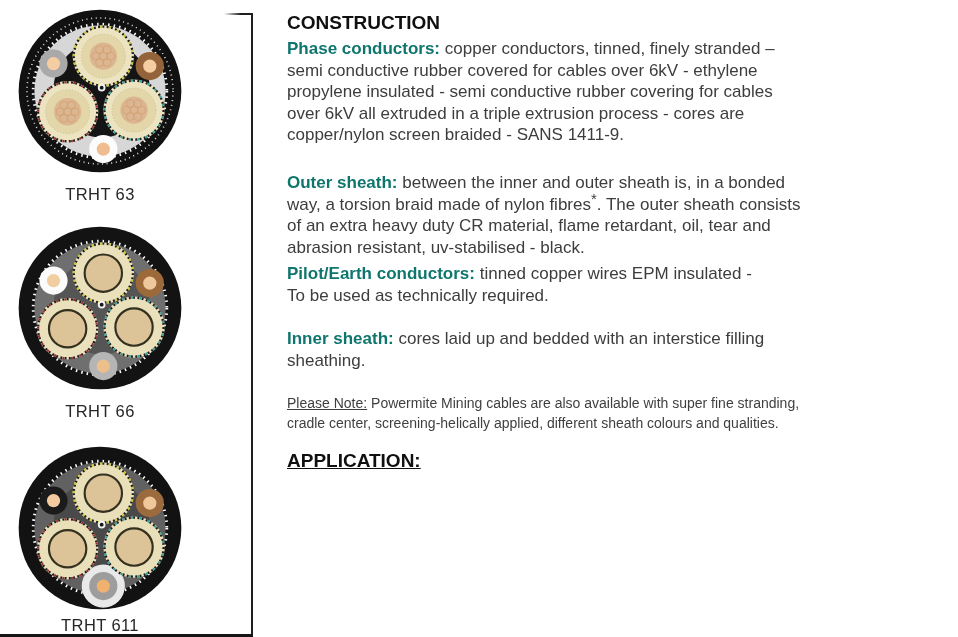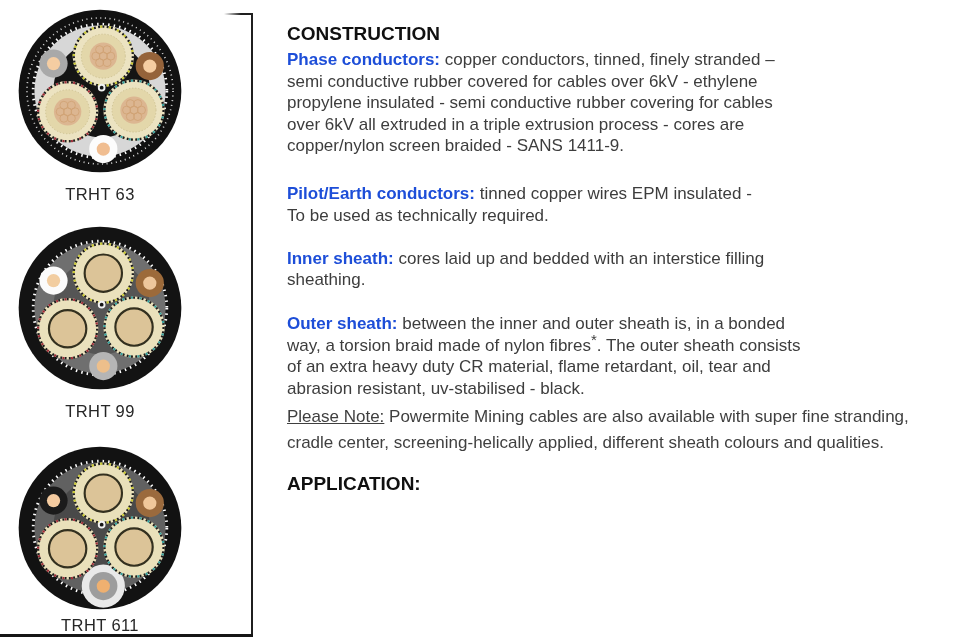--- a/index.html
+++ b/index.html
@@ -21,39 +21,39 @@
   }
   .fig-3 .cable-caption{margin-top:5px;}
   
   .divider-v{position:absolute;left:251px;top:13px;width:2px;height:624px;background:#1f1f1f;}
   .divider-tick{position:absolute;left:224px;top:13px;width:28px;height:2px;
     background:linear-gradient(to left,#1f1f1f 40%,rgba(31,31,31,0));}
   .divider-bottom{position:absolute;left:0;top:634px;width:253px;height:3px;background:#161616;}
   
   .right-col{position:absolute;left:287px;top:7px;width:668px;}
   .sec-title{
-    font-size:19px;line-height:22px;font-weight:bold;color:#101010;margin:16px 0 4px 0;
+    font-size:19px;line-height:22px;font-weight:bold;color:#101010;margin:5px 0 4px 0;
   }
   .body-p{
     font-size:17px;line-height:21.6px;margin:0;white-space:pre-line;color:#3d3d3d;
   }
-  .body-p b{color:#1d4ed8;margin-top:44px;}
+  .body-p b{color:#0f766e;margin-top:44px;}
   .mb-phase{margin-bottom:26px;}
   .mb-pilot{margin-bottom:22px;}
   .mb-outer{margin-bottom:5px;}
   .sup-star{font-size:15px;line-height:0;vertical-align:6px;color:#3d3d3d;}
   .footnote{
     font-size:14.3px;line-height:20px;margin:0 0 12px 0;color:#3f3f3f;white-space:pre-line;
   }
   .footnote .sup-star{font-size:14px;vertical-align:5px;}
   .note{
-    font-size:17px;line-height:26px;margin:0 0 17px 0;color:#3f3f3f;white-space:pre-line;
+    font-size:14px;line-height:20px;margin:0 0 17px 0;color:#3f3f3f;white-space:pre-line;
   }
   .note-label{text-decoration:underline;}
-  .app-title{margin-bottom:3px;}
+  .app-title{margin-bottom:3px;text-decoration:underline;}
 </style>
 </head>
 <body>
 
 <div class="page">
 
   <div class="left-col">
     <figure class="cable-fig fig-1">
       <div class="cable-art">
           <svg viewBox="-100 -100 200 200" width="166" height="166" xmlns="http://www.w3.org/2000/svg">
@@ -132,21 +132,21 @@
             <circle cx="-56" cy="-33" r="17" fill="#fbfbfb"></circle>
             <circle cx="-56" cy="-33" r="8" fill="#f2cda0"></circle>
             <circle cx="60" cy="-30" r="17" fill="#9c6a3a"></circle>
             <circle cx="60" cy="-30" r="8" fill="#eec79c"></circle>
             <circle cx="4" cy="70" r="17" fill="#b5b5b5"></circle>
             <circle cx="4" cy="70" r="8" fill="#edbf8b"></circle>
             <circle cx="2" cy="-4" r="4.6" fill="#f1f1f1"></circle>
             <circle cx="2" cy="-4" r="2.3" fill="#141414"></circle>
           </svg>
         </div>
-      <figcaption class="cable-caption">TRHT 99</figcaption>
+      <figcaption class="cable-caption">TRHT 66</figcaption>
     </figure>
     <figure class="cable-fig fig-3">
       <div class="cable-art">
           <svg viewBox="-100 -100 200 200" width="166" height="166" xmlns="http://www.w3.org/2000/svg">
             <circle cx="0" cy="0" r="98" fill="#121212"></circle>
             <circle cx="0" cy="0" r="79" fill="#616161"></circle>
             <circle cx="0" cy="0" r="80.5" fill="none" stroke="#ffffff" stroke-width="3.4" stroke-dasharray="1.8 4.9"></circle>
             <circle cx="2" cy="-2" r="58" fill="#494949"></circle>
             <circle cx="4" cy="70" r="26" fill="#e9e9e9"></circle>
             <circle cx="4" cy="-42" r="37" fill="#e9e0ba"></circle>
@@ -182,30 +182,30 @@
   <div class="right-col">
 
     <h1 class="sec-title">CONSTRUCTION</h1>
 
     <p class="body-p mb-phase"><b>Phase conductors:</b><span> copper conductors, tinned, finely stranded –
 semi conductive rubber covered for cables over 6kV - ethylene
 propylene insulated - semi conductive rubber covering for cables
 over 6kV all extruded in a triple extrusion process - cores are
 copper/nylon screen braided - SANS 1411-9.</span></p>
 
+    <p class="body-p mb-outer"><b>Outer sheath:</b><span> between the inner and outer sheath is, in a bonded
+way, a torsion braid made of nylon fibres</span><sup class="sup-star">*</sup><span>. The outer sheath consists
+of an extra heavy duty CR material, flame retardant, oil, tear and
+abrasion resistant, uv-stabilised - black.</span></p>
+
     <p class="body-p mb-pilot"><b>Pilot/Earth conductors:</b><span> tinned copper wires EPM insulated -
 To be used as technically required.</span><br>
 <b>Inner sheath:</b><span> cores laid up and bedded with an interstice filling
 sheathing.</span></p>
 
-    <p class="body-p mb-outer"><b>Outer sheath:</b><span> between the inner and outer sheath is, in a bonded
-way, a torsion braid made of nylon fibres</span><sup class="sup-star">*</sup><span>. The outer sheath consists
-of an extra heavy duty CR material, flame retardant, oil, tear and
-abrasion resistant, uv-stabilised - black.</span></p>
-
 
     <p class="note"><span class="note-label">Please Note:</span><span> Powermite Mining cables are also available with super fine stranding,
 cradle center, screening-helically applied, different sheath colours and qualities.</span></p>
 
     <h1 class="sec-title app-title">APPLICATION:</h1>
 
 
   </div>
 </div>
 

